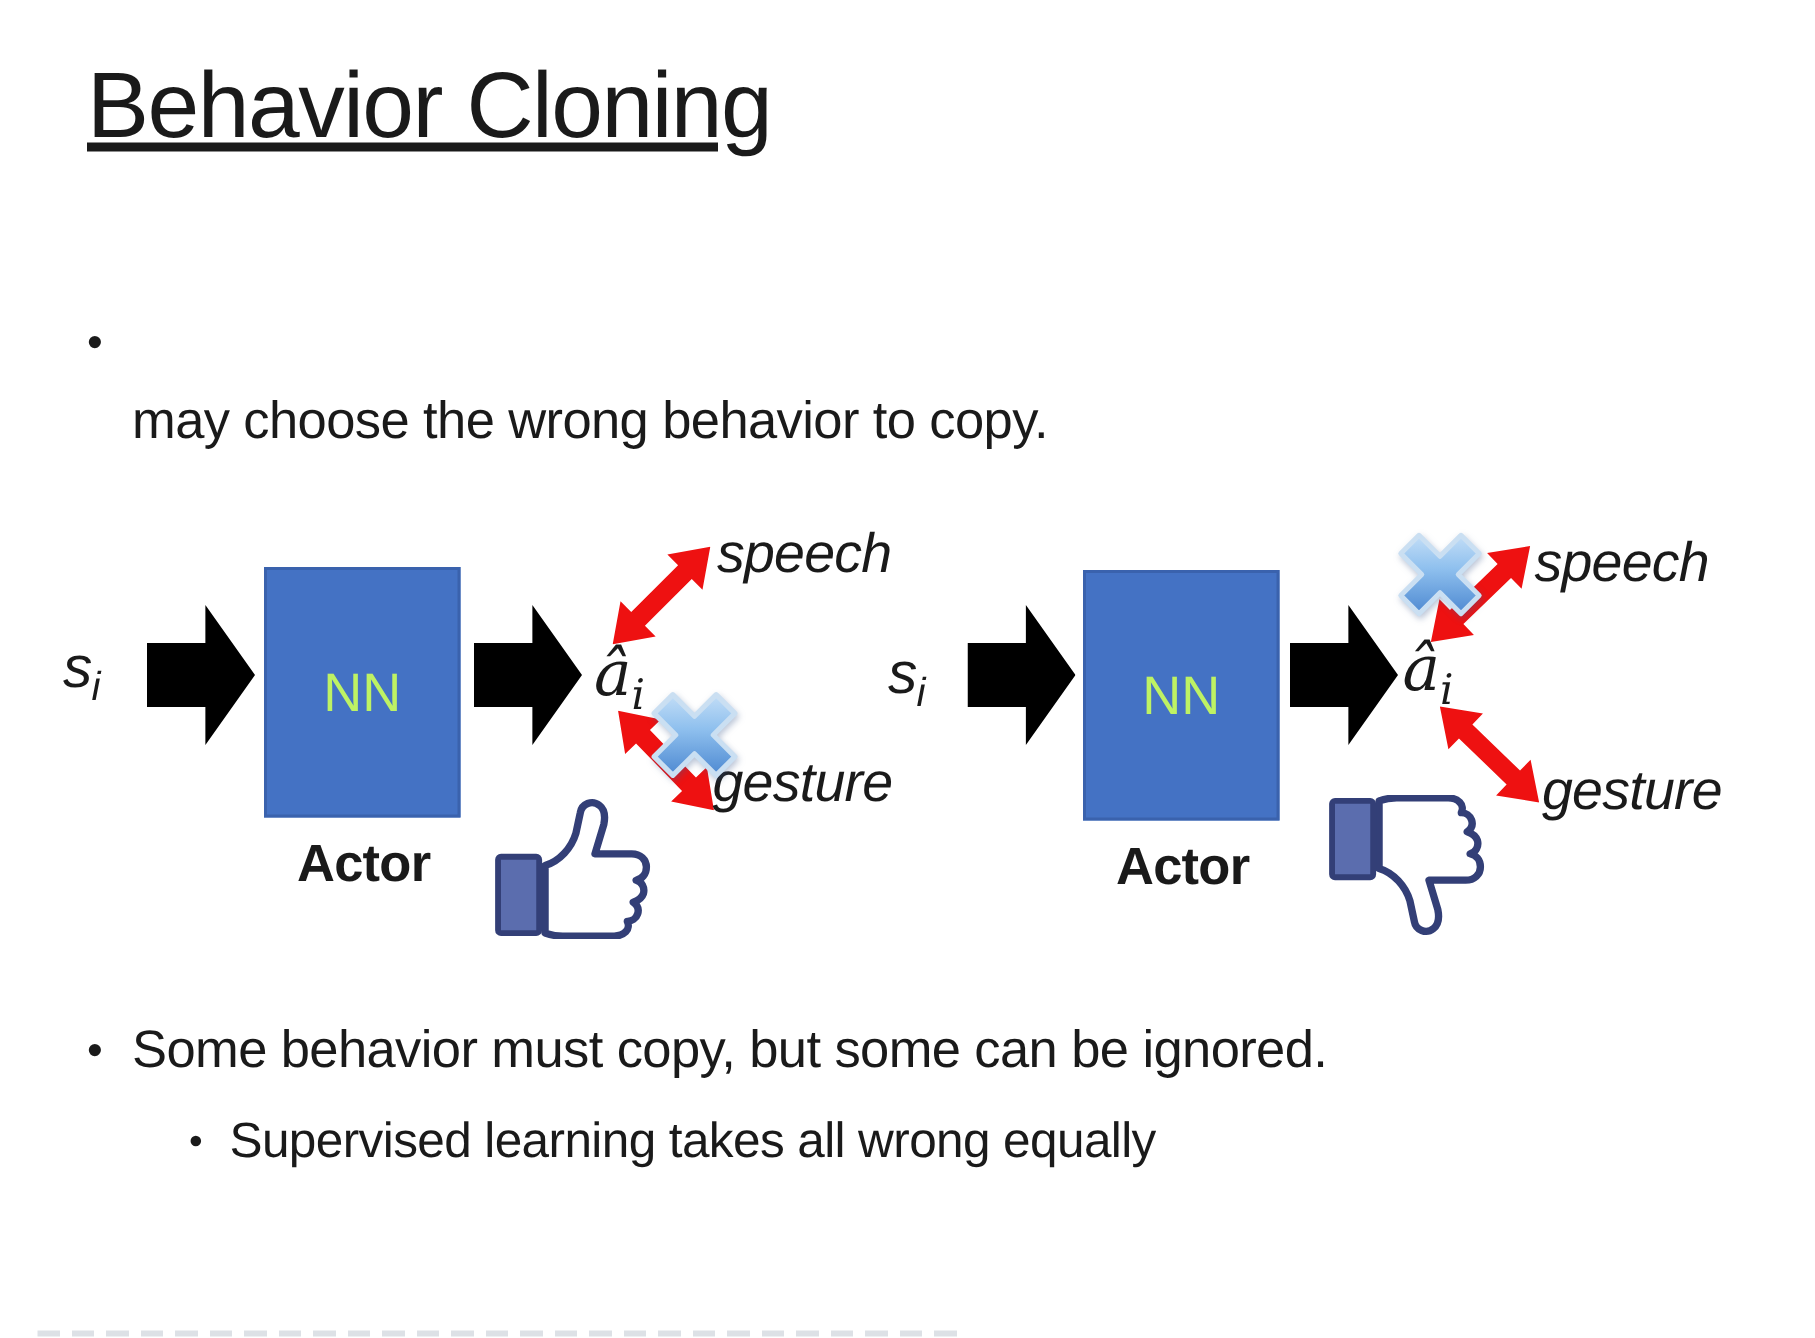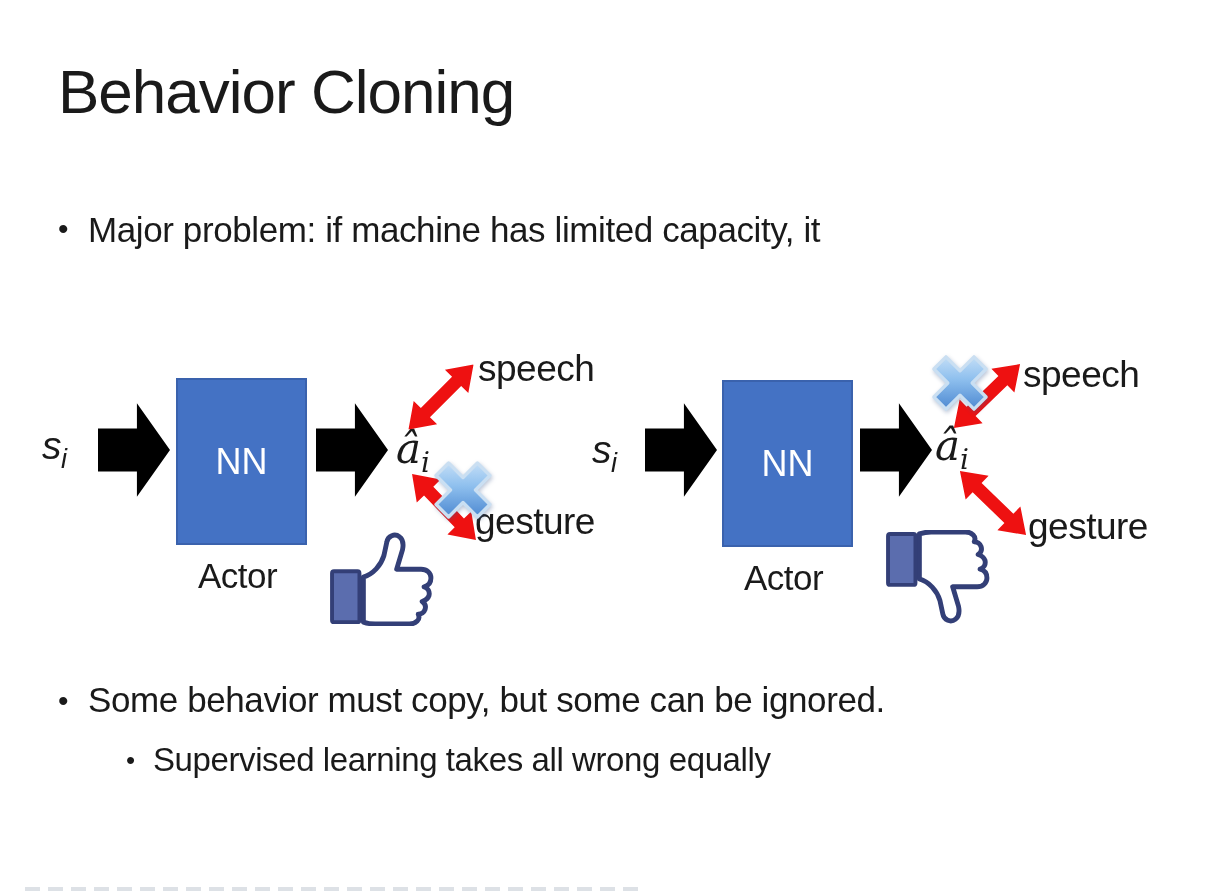--- a/index.html
+++ b/index.html
@@ -2,40 +2,40 @@
 <html style="--text: #1a1a1a; --nn_box: #4472C4; --nn_box_border: #3a62ad; --arrow_black: #000000; --arrow_red: #ee1111; --cross_blue: #4a90d9; --thumb_outline: #333f77; --thumb_cuff: #5b6dae;"><head>
 <meta charset="utf-8">
 <style>
   html,body{margin:0;padding:0;background:#ffffff;}
   .slide{
     position:relative;width:1210px;height:892px;background:#ffffff;overflow:hidden;
     font-family:"Liberation Sans",sans-serif;color:var(--text,#1a1a1a);
   }
   .abs{position:absolute;}
   .title{
-    left:58px;top:56px;font-size:62px;font-weight:300;letter-spacing:-1px;color:var(--text,#1a1a1a);
+    left:58px;top:35px;font-size:62px;font-weight:300;letter-spacing:-1px;color:var(--text,#1a1a1a);text-decoration:underline;
   }
   .bullet-row{display:flex;align-items:flex-start;}
   .bullet-marker{font-size:30px;line-height:50px;width:30px;flex:0 0 30px;}
   .b1{left:58px;top:204px;font-size:35px;line-height:51px;letter-spacing:-0.4px;}
   .b2{left:58px;top:676px;font-size:35px;line-height:48px;letter-spacing:-0.4px;}
   .b2s{left:126px;top:737px;font-size:33px;line-height:46px;letter-spacing:-0.4px;}
   .b2s .bullet-marker{font-size:26px;line-height:46px;width:27px;flex:0 0 27px;}
   .nn-box{
     width:131px;height:167px;background:var(--nn_box,#4472C4);
     border:2px solid var(--nn_box_border,#3a62ad);box-sizing:border-box;
     display:flex;align-items:center;justify-content:center;
-    color:#ffffff;font-size:36px;letter-spacing:0;
+    color:#bef264;font-size:36px;letter-spacing:0;
   }
   .state-label{font-size:39px;letter-spacing:-0.5px;font-style:italic;}
   .state-label sub{font-size:27px;}
   .ahat{font-family:"DejaVu Serif",serif;font-style:italic;font-size:42px;text-align:center;}
   .ahat sub{font-size:28px;font-style:italic;}
-  .actor-label{font-size:35px;letter-spacing:-0.5px;}
-  .io-label{font-size:37px;letter-spacing:-0.5px;}
+  .actor-label{font-size:35px;letter-spacing:-0.5px;font-weight:bold;}
+  .io-label{font-size:37px;letter-spacing:-0.5px;font-style:italic;}
   .red-arrow{width:92px;height:34px;}
   .block-arrow{width:72px;height:96px;}
   .cross-icon{filter:drop-shadow(1px 2px 2px rgba(60,90,140,.35));}
   .bottom-artifact{
     left:25px;top:887px;width:618px;height:4px;
     background:repeating-linear-gradient(90deg,#dde1e6 0 15px,transparent 15px 23px);
   }
 </style>
 </head>
 <body>
@@ -65,21 +65,22 @@
   </defs>
 </svg>
 
 <div class="slide">
 
   <div class="abs title">Behavior Cloning</div>
 
   <div class="abs b1 bullet-row">
     <span class="bullet-marker">•</span>
     <span>
-      <span>Major problem: if machine has limited capacity, it</span><br>
+      <br>
+      <span>may choose the wrong behavior to copy.</span>
     </span>
   </div>
 
   <div class="abs state-label" style="left:42px;top:424px;">
     <span>s</span><sub>i</sub>
   </div>
 
   <svg class="abs block-arrow" style="left:98px;top:402px;" viewBox="0 0 74 96">
       <use href="#blockarrow"></use>
     </svg>

